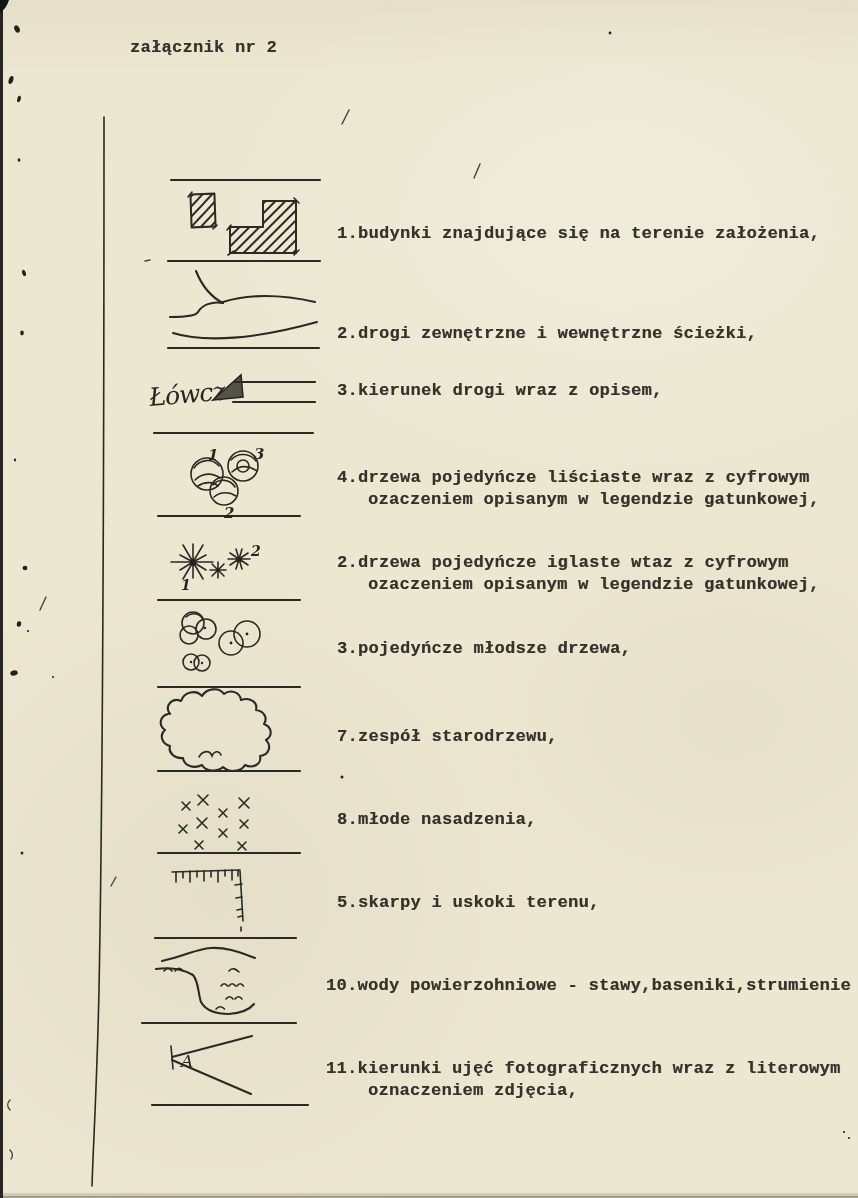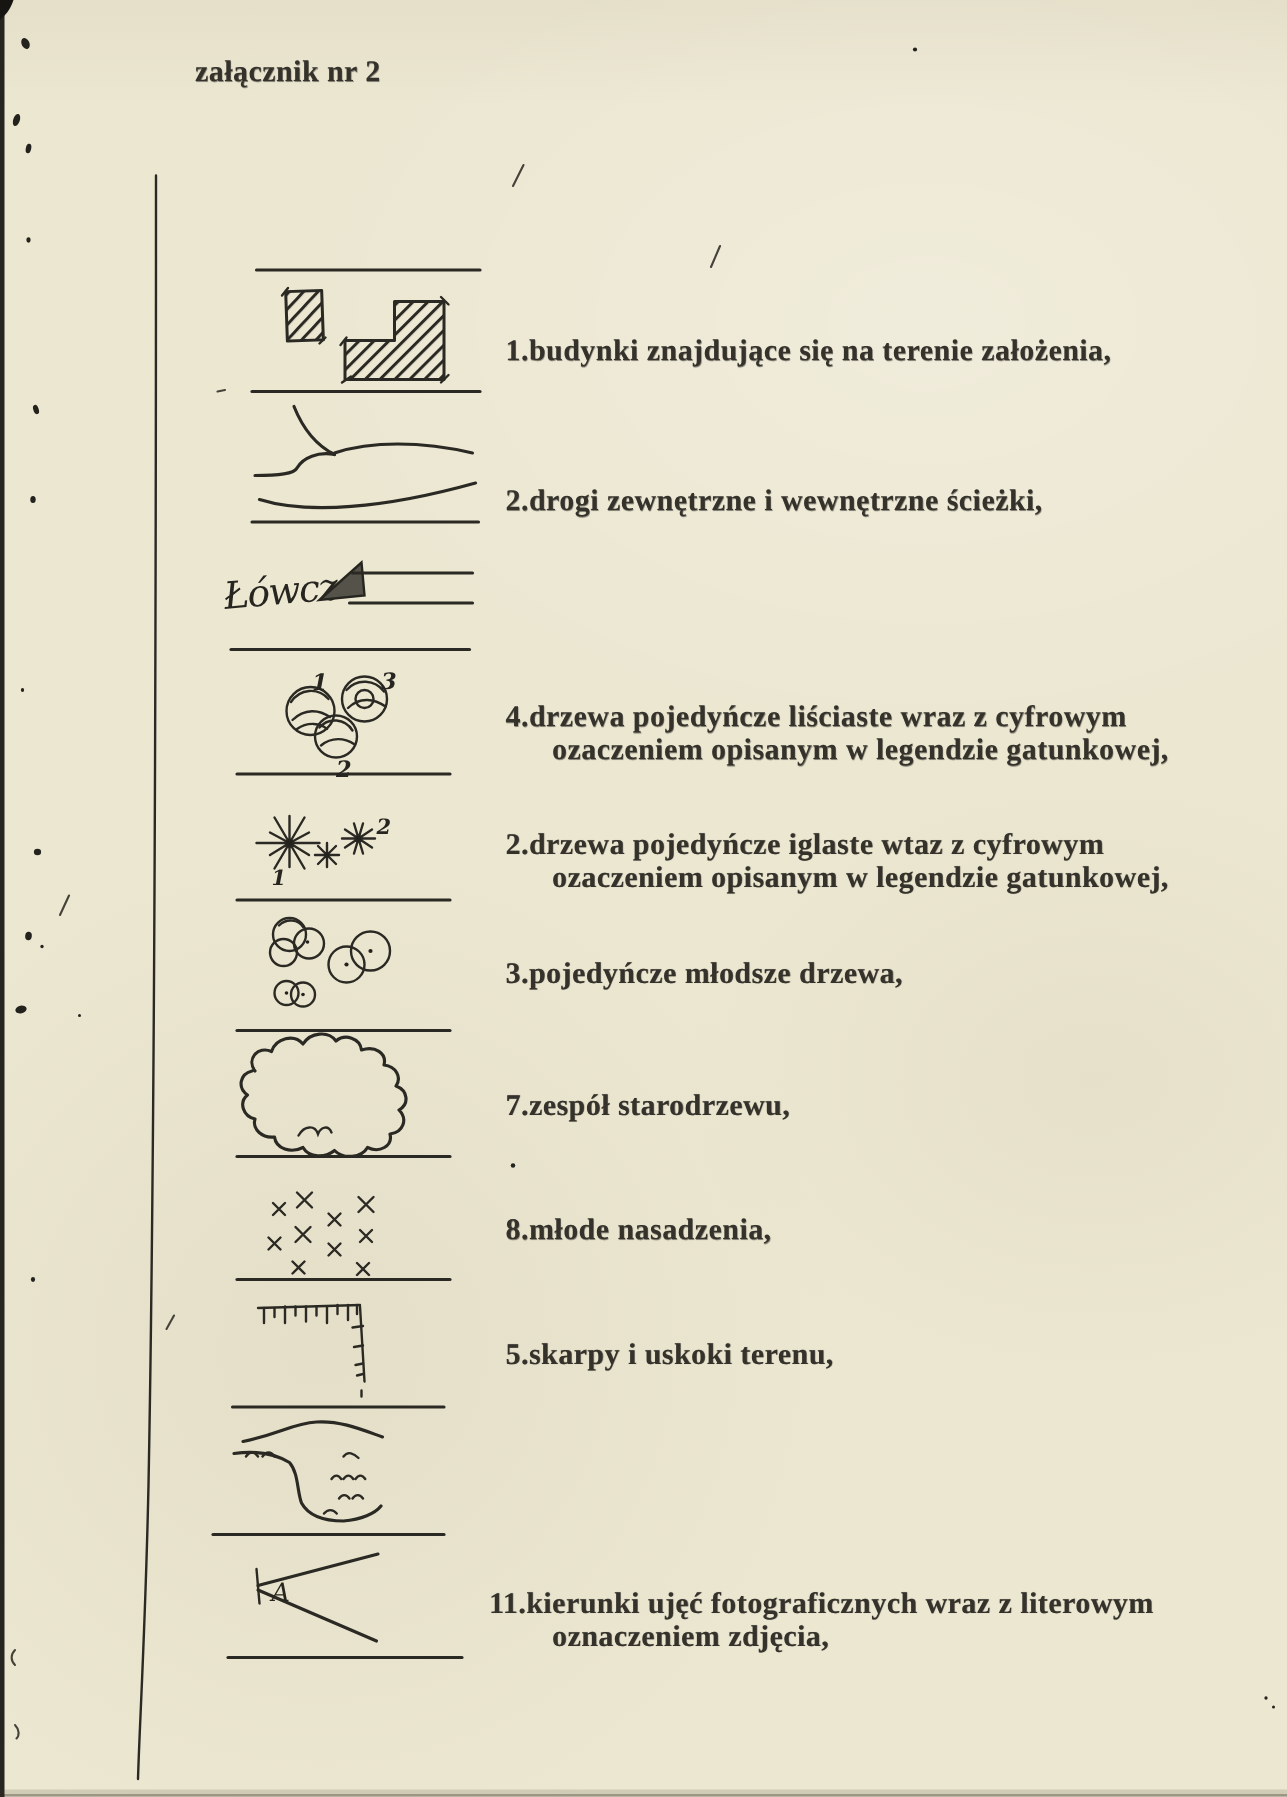--- a/index.html
+++ b/index.html
@@ -5,23 +5,23 @@
 <style>
   html,body{margin:0;padding:0;background:#ebe6d0;}
   .page{position:relative;width:858px;height:1198px;overflow:hidden;
     background-color:#ece7d1;
     background-image:
       radial-gradient(ellipse 600px 400px at 72% 18%, rgba(255,255,255,0.22), transparent 70%),
       radial-gradient(ellipse 500px 500px at 25% 75%, rgba(125,112,78,0.07), transparent 70%),
       radial-gradient(ellipse 400px 300px at 85% 60%, rgba(125,112,78,0.06), transparent 70%),
       linear-gradient(180deg, rgba(130,118,88,0.07), rgba(130,118,88,0) 6%);
     font-family:"Liberation Mono","DejaVu Sans Mono",monospace;}
-  .txt{position:absolute;font-weight:700;font-size:20px;line-height:20px;
+  .txt{position:absolute;font-weight:700;font-size:17px;line-height:20px;
     color:#34322b;letter-spacing:0.3px;white-space:pre;
-    text-shadow:0.35px 0.35px 0.45px rgba(42,40,34,0.55);font-family:Liberation Serif, serif;}
+    text-shadow:0.35px 0.35px 0.45px rgba(42,40,34,0.55);}
   svg.overlay{position:absolute;left:0;top:0;}
   svg .ln{stroke:#2b2923;fill:none;stroke-width:2.1;stroke-linecap:round;stroke-linejoin:round;}
   svg .thin{stroke:#2b2923;fill:none;stroke-width:1.6;stroke-linecap:round;}
   svg .hatched{fill:url(#hatch);stroke:#2b2923;stroke-width:2;stroke-linejoin:round;}
   svg .speck{fill:#23221c;stroke:none;}
   svg .speckln{stroke:#45423a;fill:none;stroke-width:1.4;stroke-linecap:round;}
   svg .edge{fill:#161511;}
   svg .hand{font-family:"DejaVu Serif","Liberation Serif",serif;font-style:italic;fill:#26251f;stroke:none;}
 </style>
 </head>
@@ -187,24 +187,26 @@
       <path class="edge" d="M0,0 L9,0 C7,6 4,10 0,13 Z"></path>
       <rect x="0" y="1193" width="858" height="5" fill="rgba(70,63,45,0.16)"></rect>
       <rect x="0" y="1196" width="858" height="1.6" fill="rgba(42,38,27,0.32)"></rect>
     </g>
   </svg>
 
   <div class="txt" style="left:130px;top:38px">załącznik nr 2</div>
 
   <div class="txt" style="left:337px;top:224px">1.budynki znajdujące się na terenie założenia,</div>
   <div class="txt" style="left:337px;top:324px">2.drogi zewnętrzne i wewnętrzne ścieżki,</div>
+  <div class="txt" style="left:337px;top:381px">3.kierunek drogi wraz z opisem,</div>
   <div class="txt" style="left:337px;top:468px">4.drzewa pojedyńcze liściaste wraz z cyfrowym</div>
   <div class="txt" style="left:368px;top:490px">ozaczeniem opisanym w legendzie gatunkowej,</div>
   <div class="txt" style="left:337px;top:553px">2.drzewa pojedyńcze iglaste wtaz z cyfrowym</div>
   <div class="txt" style="left:368px;top:575px">ozaczeniem opisanym w legendzie gatunkowej,</div>
   <div class="txt" style="left:337px;top:639px">3.pojedyńcze młodsze drzewa,</div>
   <div class="txt" style="left:337px;top:727px">7.zespół starodrzewu,</div>
   <div class="txt" style="left:337px;top:810px">8.młode nasadzenia,</div>
   <div class="txt" style="left:337px;top:893px">5.skarpy i uskoki terenu,</div>
+  <div class="txt" style="left:326px;top:976px">10.wody powierzohniowe - stawy,baseniki,strumienie</div>
   <div class="txt" style="left:326px;top:1059px">11.kierunki ujęć fotograficznych wraz z literowym</div>
   <div class="txt" style="left:368px;top:1081px">oznaczeniem zdjęcia,</div>
 
 </div>
 
 </body></html>

